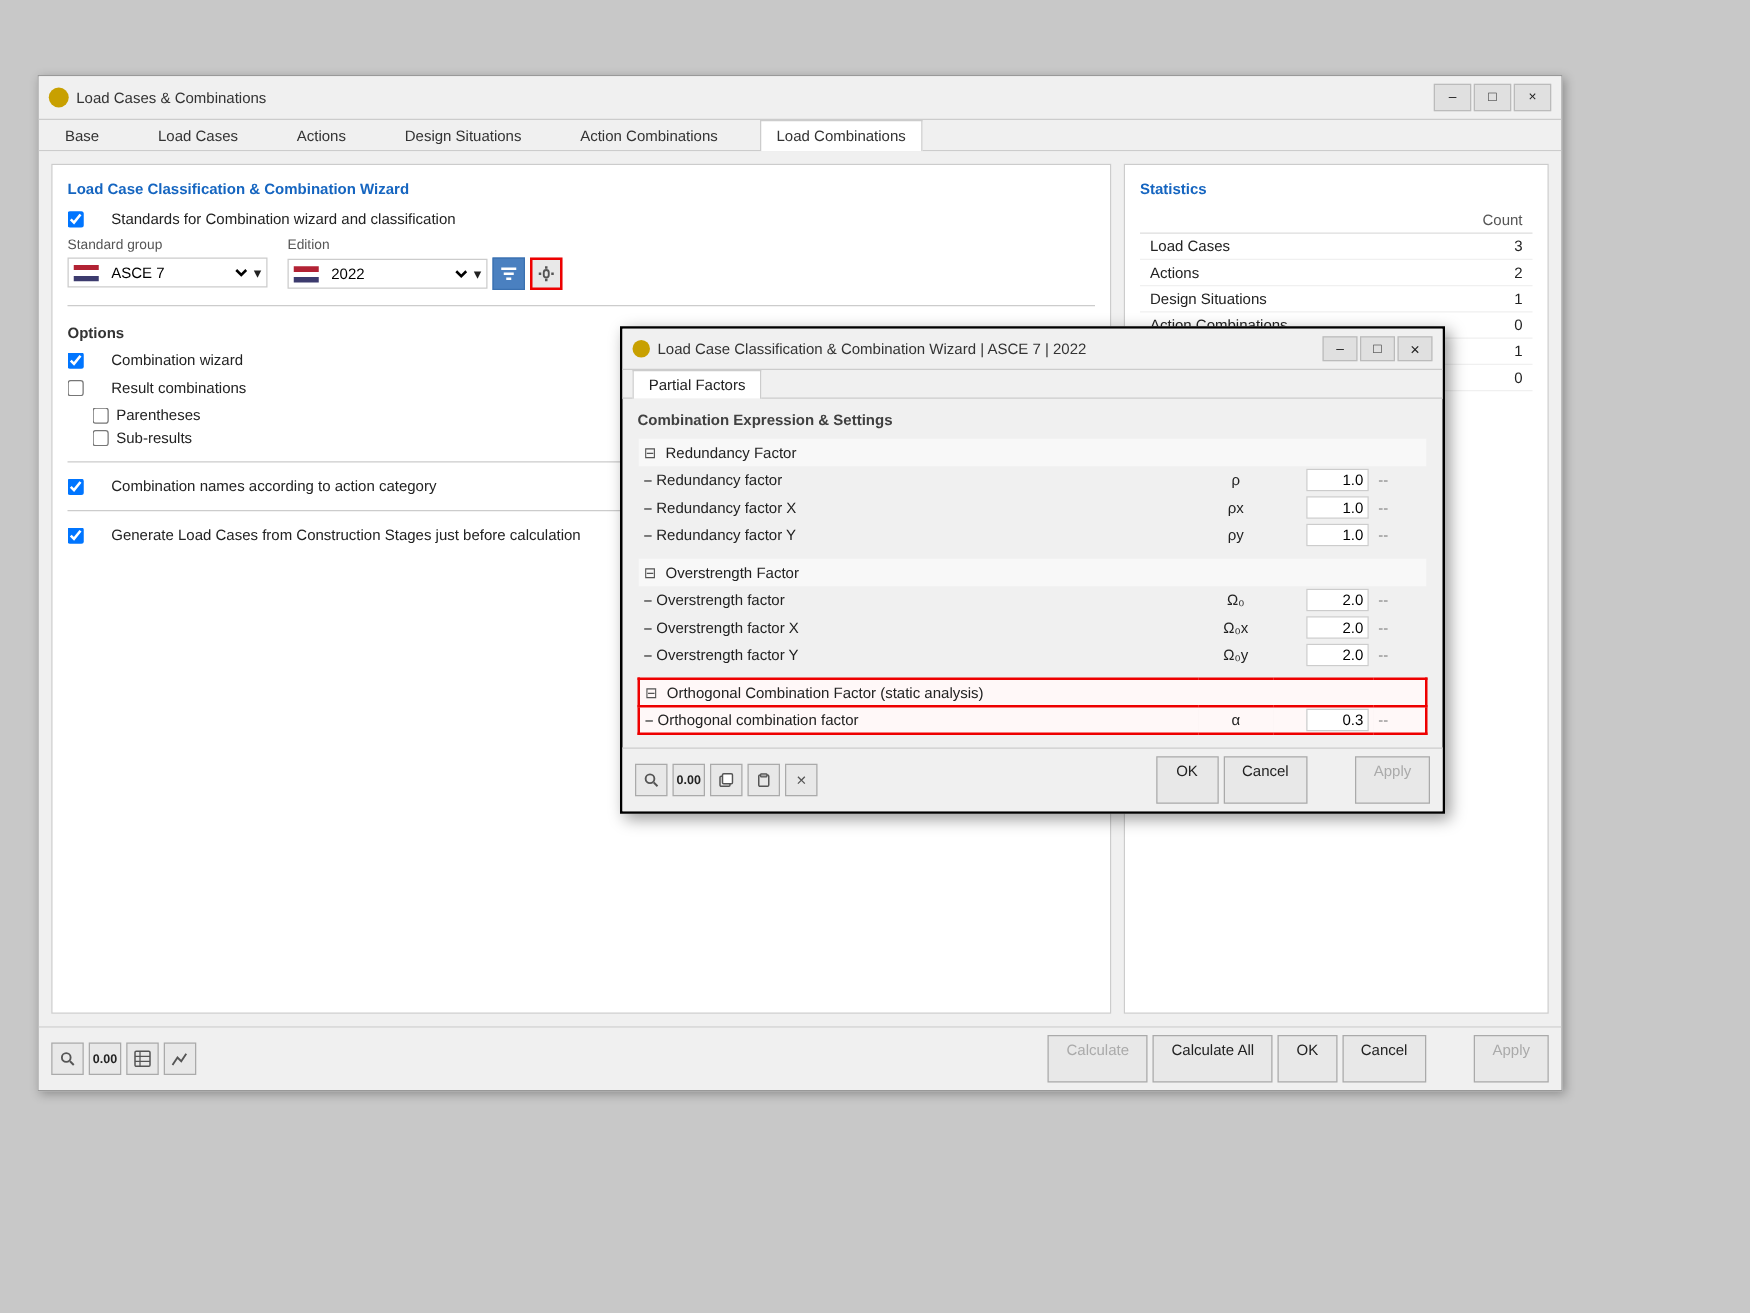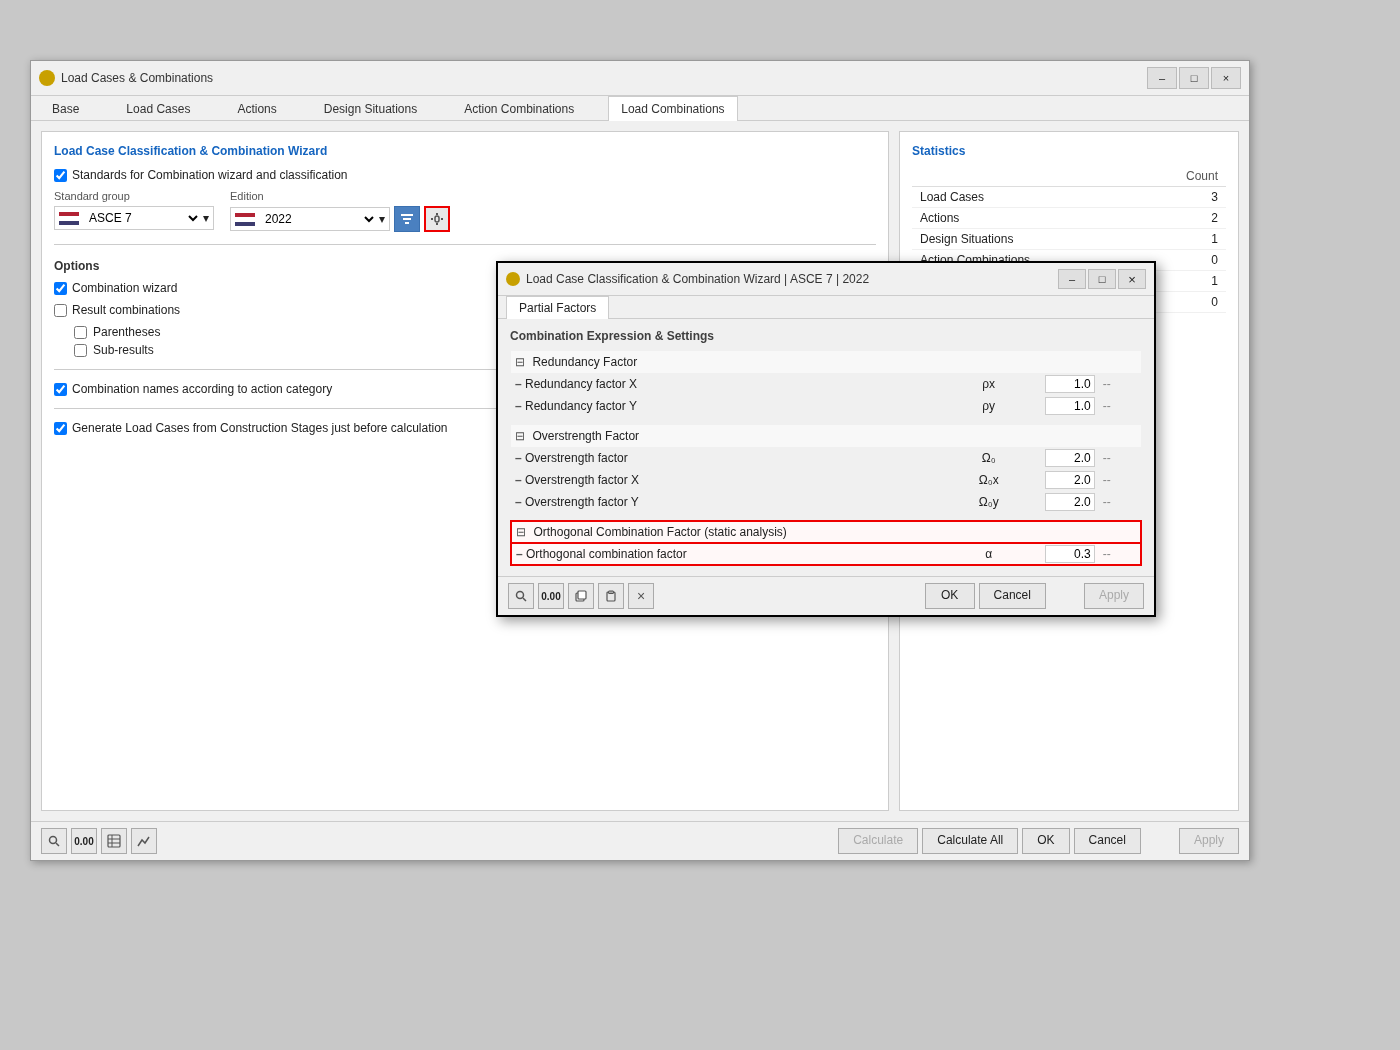--- a/index.html
+++ b/index.html
@@ -60,21 +60,21 @@
       background: #fff;
       border: 1px solid #ccc;
       padding: 12px;
     }
 
     .section-title {
       font-size: 12px; font-weight: 600; color: #1565c0;
       margin-bottom: 10px;
     }
 
-    .checkbox-row { display: flex; align-items: center; gap: 5px; margin-bottom: 8px; font-size: 12px; }
+    .checkbox-row { display: flex; align-items: center; gap: 22px; margin-bottom: 8px; font-size: 12px; }
     .checkbox-row input[type=checkbox] { width: 13px; height: 13px; }
 
     .field-row { display: flex; gap: 16px; margin-bottom: 6px; }
     .field-group { display: flex; flex-direction: column; gap: 4px; }
     .field-label { font-size: 11px; color: #555; }
     .field-select {
       display: flex; align-items: center; gap: 2px;
       border: 1px solid #ccc; background: #fff; padding: 2px 4px;
       height: 24px; min-width: 160px;
     }
@@ -113,21 +113,21 @@
     .bottom-bar {
       display: flex; align-items: center; justify-content: space-between;
       padding: 6px 10px;
       border-top: 1px solid #ccc;
       background: #f0f0f0;
     }
     .bottom-left { display: flex; gap: 4px; align-items: center; }
     .bottom-right { display: flex; gap: 4px; align-items: center; }
     .btn {
       padding: 4px 14px; font-size: 12px; border: 1px solid #aaa;
-      background: #e8e8e8; cursor: pointer; height: 26px;
+      background: #e8e8e8; cursor: pointer; height: 38px;
     }
     .btn.disabled { color: #aaa; cursor: default; margin-left: 34px; }
     .icon-btn {
       width: 26px; height: 26px; border: 1px solid #aaa; background: #e8e8e8;
       display: flex; align-items: center; justify-content: center; cursor: pointer; font-size: 11px;
     }
 
     
     .overlay {
       position: absolute;
@@ -377,20 +377,31 @@
 
             <tr class="tree-group-header">
               <td colspan="4">
                 <span class="expand-btn">⊟</span>
                 <span>Redundancy Factor</span>
               </td>
             </tr>
             <tr>
               <td class="tree-indent2">
                 <span class="minus-btn">–</span>
+                <span>Redundancy factor</span>
+              </td>
+              <td class="symbol-col">ρ</td>
+              <td class="value-col">
+                <input class="value-input" type="text" value="1.0" style="">
+              </td>
+              <td class="unit-col">--</td>
+            </tr>
+            <tr>
+              <td class="tree-indent2">
+                <span class="minus-btn">–</span>
                 <span>Redundancy factor X</span>
               </td>
               <td class="symbol-col">ρx</td>
               <td class="value-col">
                 <input class="value-input" type="text" value="1.0" style="">
               </td>
               <td class="unit-col">--</td>
             </tr>
             <tr>
               <td class="tree-indent2">

